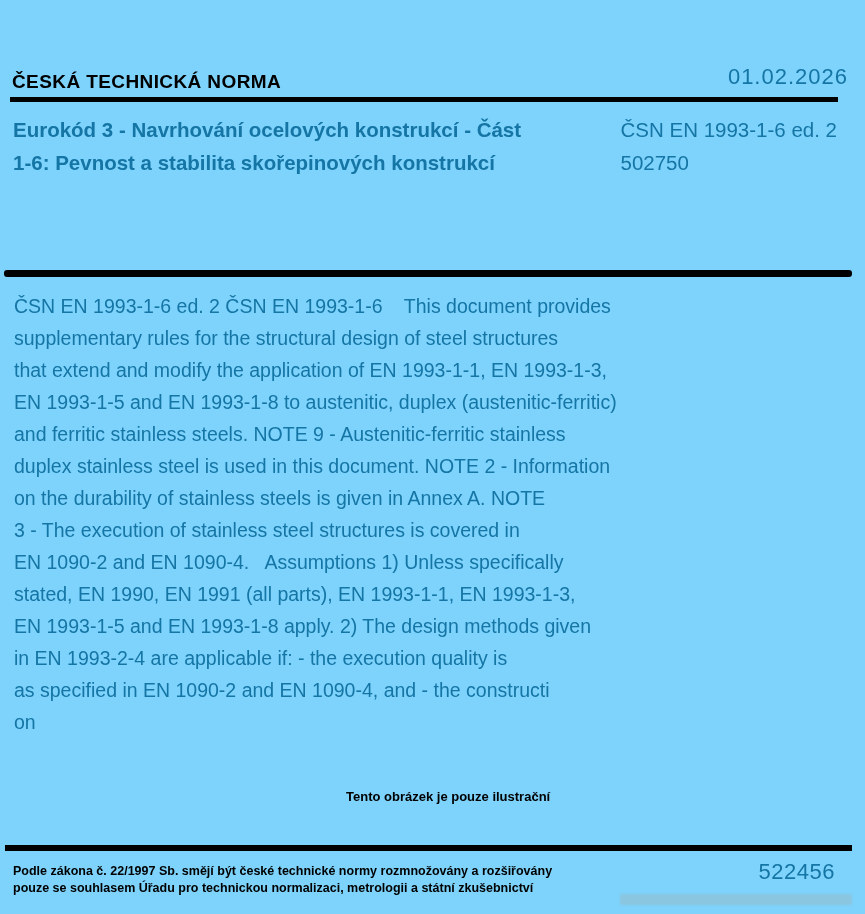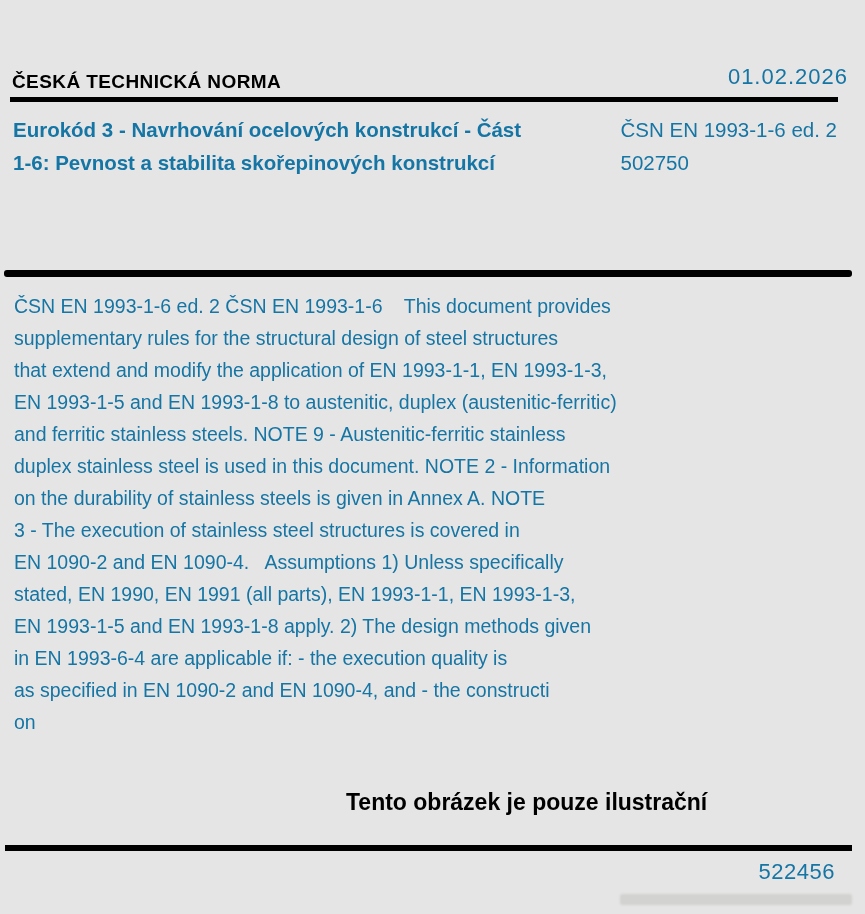--- a/index.html
+++ b/index.html
@@ -4,21 +4,21 @@
 <style>
   html, body {
     margin: 0;
     padding: 0;
     background: #ffffff;
   }
   #page {
     position: relative;
     width: 865px;
     height: 914px;
-    background: #e5e5e5;
+    background: #7dd3fc;
     overflow: hidden;
     font-family: "Liberation Sans", sans-serif;
   }
   .teal { color: #1575A4; }
 
   #norma-title {
     position: absolute;
     left: 12px;
     top: 71px;
     font-size: 19px;
@@ -70,21 +70,21 @@
     line-height: 32px;
   }
   #body-text .line {
     white-space: pre-wrap;
   }
 
   #illustration-note {
     position: absolute;
     left: 346px;
     top: 789px;
-    font-size: 23px;
+    font-size: 13px;
     font-weight: bold;
     color: #000000;
     white-space: nowrap;
   }
 
   #footer-legal {
     position: absolute;
     left: 13px;
     top: 863px;
     font-size: 12.5px;
@@ -140,24 +140,28 @@
     <div class="line">supplementary rules for the structural design of steel structures</div>
     <div class="line">that extend and modify the application of EN 1993-1-1, EN 1993-1-3,</div>
     <div class="line">EN 1993-1-5 and EN 1993-1-8 to austenitic, duplex (austenitic-ferritic)</div>
     <div class="line">and ferritic stainless steels. NOTE 9 - Austenitic-ferritic stainless</div>
     <div class="line">duplex stainless steel is used in this document. NOTE 2 - Information</div>
     <div class="line">on the durability of stainless steels is given in Annex A. NOTE</div>
     <div class="line">3 - The execution of stainless steel structures is covered in</div>
     <div class="line">EN 1090-2 and EN 1090-4.   Assumptions 1) Unless specifically</div>
     <div class="line">stated, EN 1990, EN 1991 (all parts), EN 1993-1-1, EN 1993-1-3,</div>
     <div class="line">EN 1993-1-5 and EN 1993-1-8 apply. 2) The design methods given</div>
-    <div class="line">in EN 1993-6-4 are applicable if: - the execution quality is</div>
+    <div class="line">in EN 1993-2-4 are applicable if: - the execution quality is</div>
     <div class="line">as specified in EN 1090-2 and EN 1090-4, and - the constructi</div>
     <div class="line">on</div>
   </div>
 
   <div id="illustration-note">Tento obrázek je pouze ilustrační</div>
 
   <div id="rule-footer" class="rule"></div>
+  <div id="footer-legal">
+    <div class="line">Podle zákona č. 22/1997 Sb. smějí být české technické normy rozmnožovány a rozšiřovány</div>
+    <div class="line">pouze se souhlasem Úřadu pro technickou normalizaci, metrologii a státní zkušebnictví</div>
+  </div>
   <div id="doc-number" class="teal">522456</div>
   <div id="artifact-smudge"></div>
 
 </div>
 
 </body></html>

